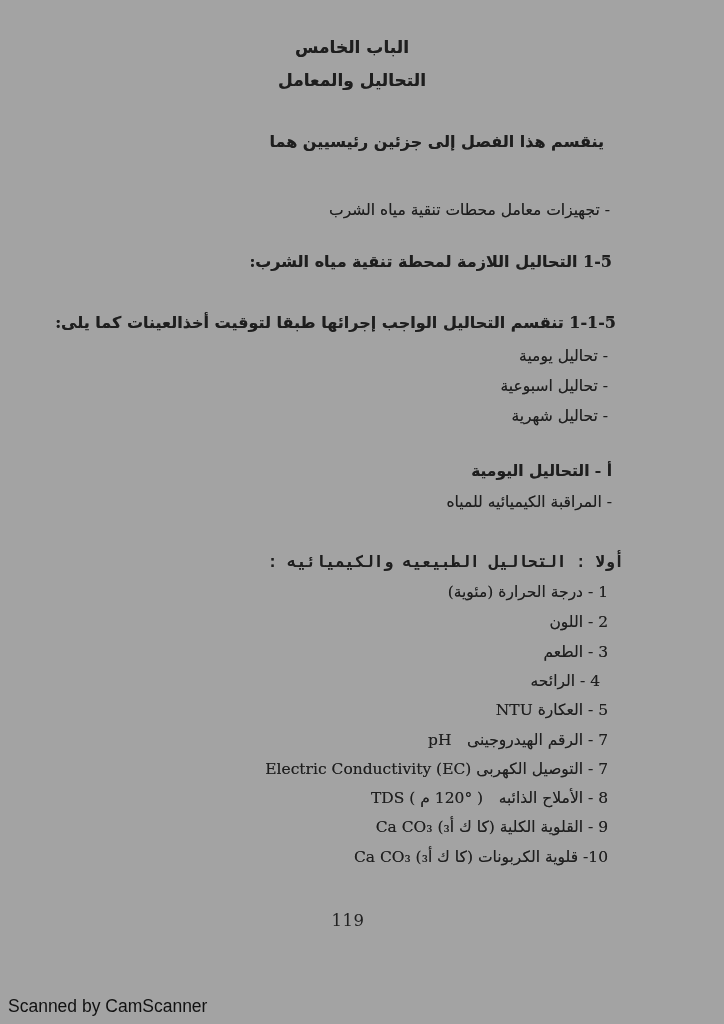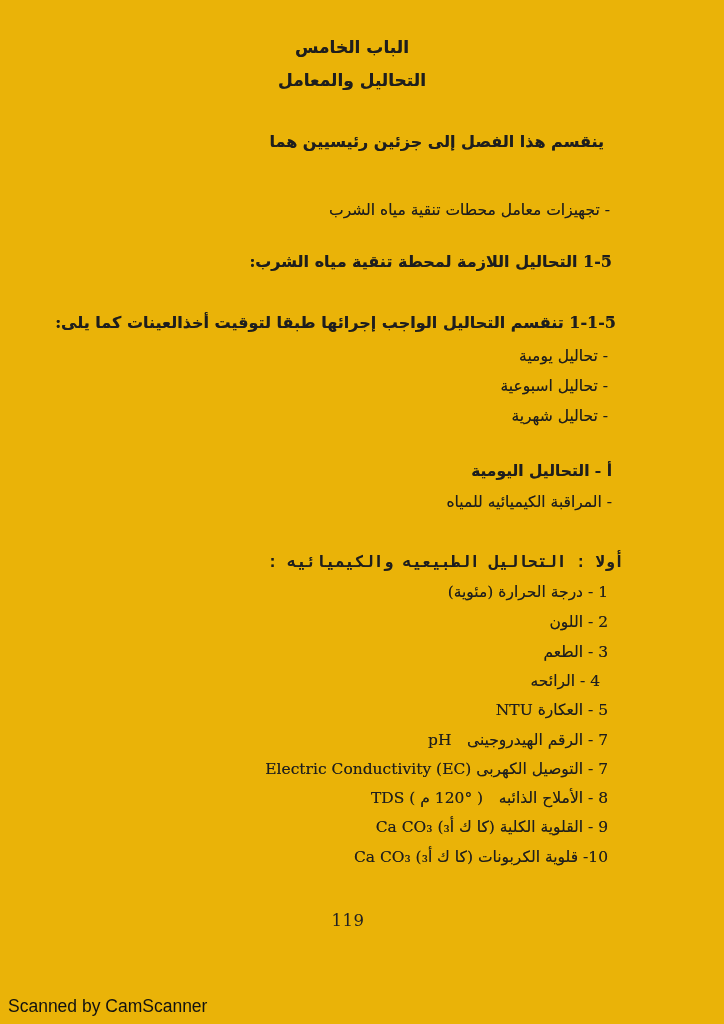--- a/index.html
+++ b/index.html
@@ -4,21 +4,21 @@
 <style>
   html,body{margin:0;padding:0;}
   body{
     width:724px;height:1024px;
     background:#ffffff;
     position:relative;
     overflow:hidden;
   }
   .page{
     position:absolute;inset:0;
-    background:#eab308;
+    background:#a3a3a3;
     padding-left:42px;
   }
   .ln{
     position:absolute;
     direction:rtl;
     unicode-bidi:plaintext; 
     white-space:nowrap;
     color:#1e1e1e;
     font-family:"DejaVu Serif","DejaVu Sans",sans-serif;
     font-size:15.5px;

